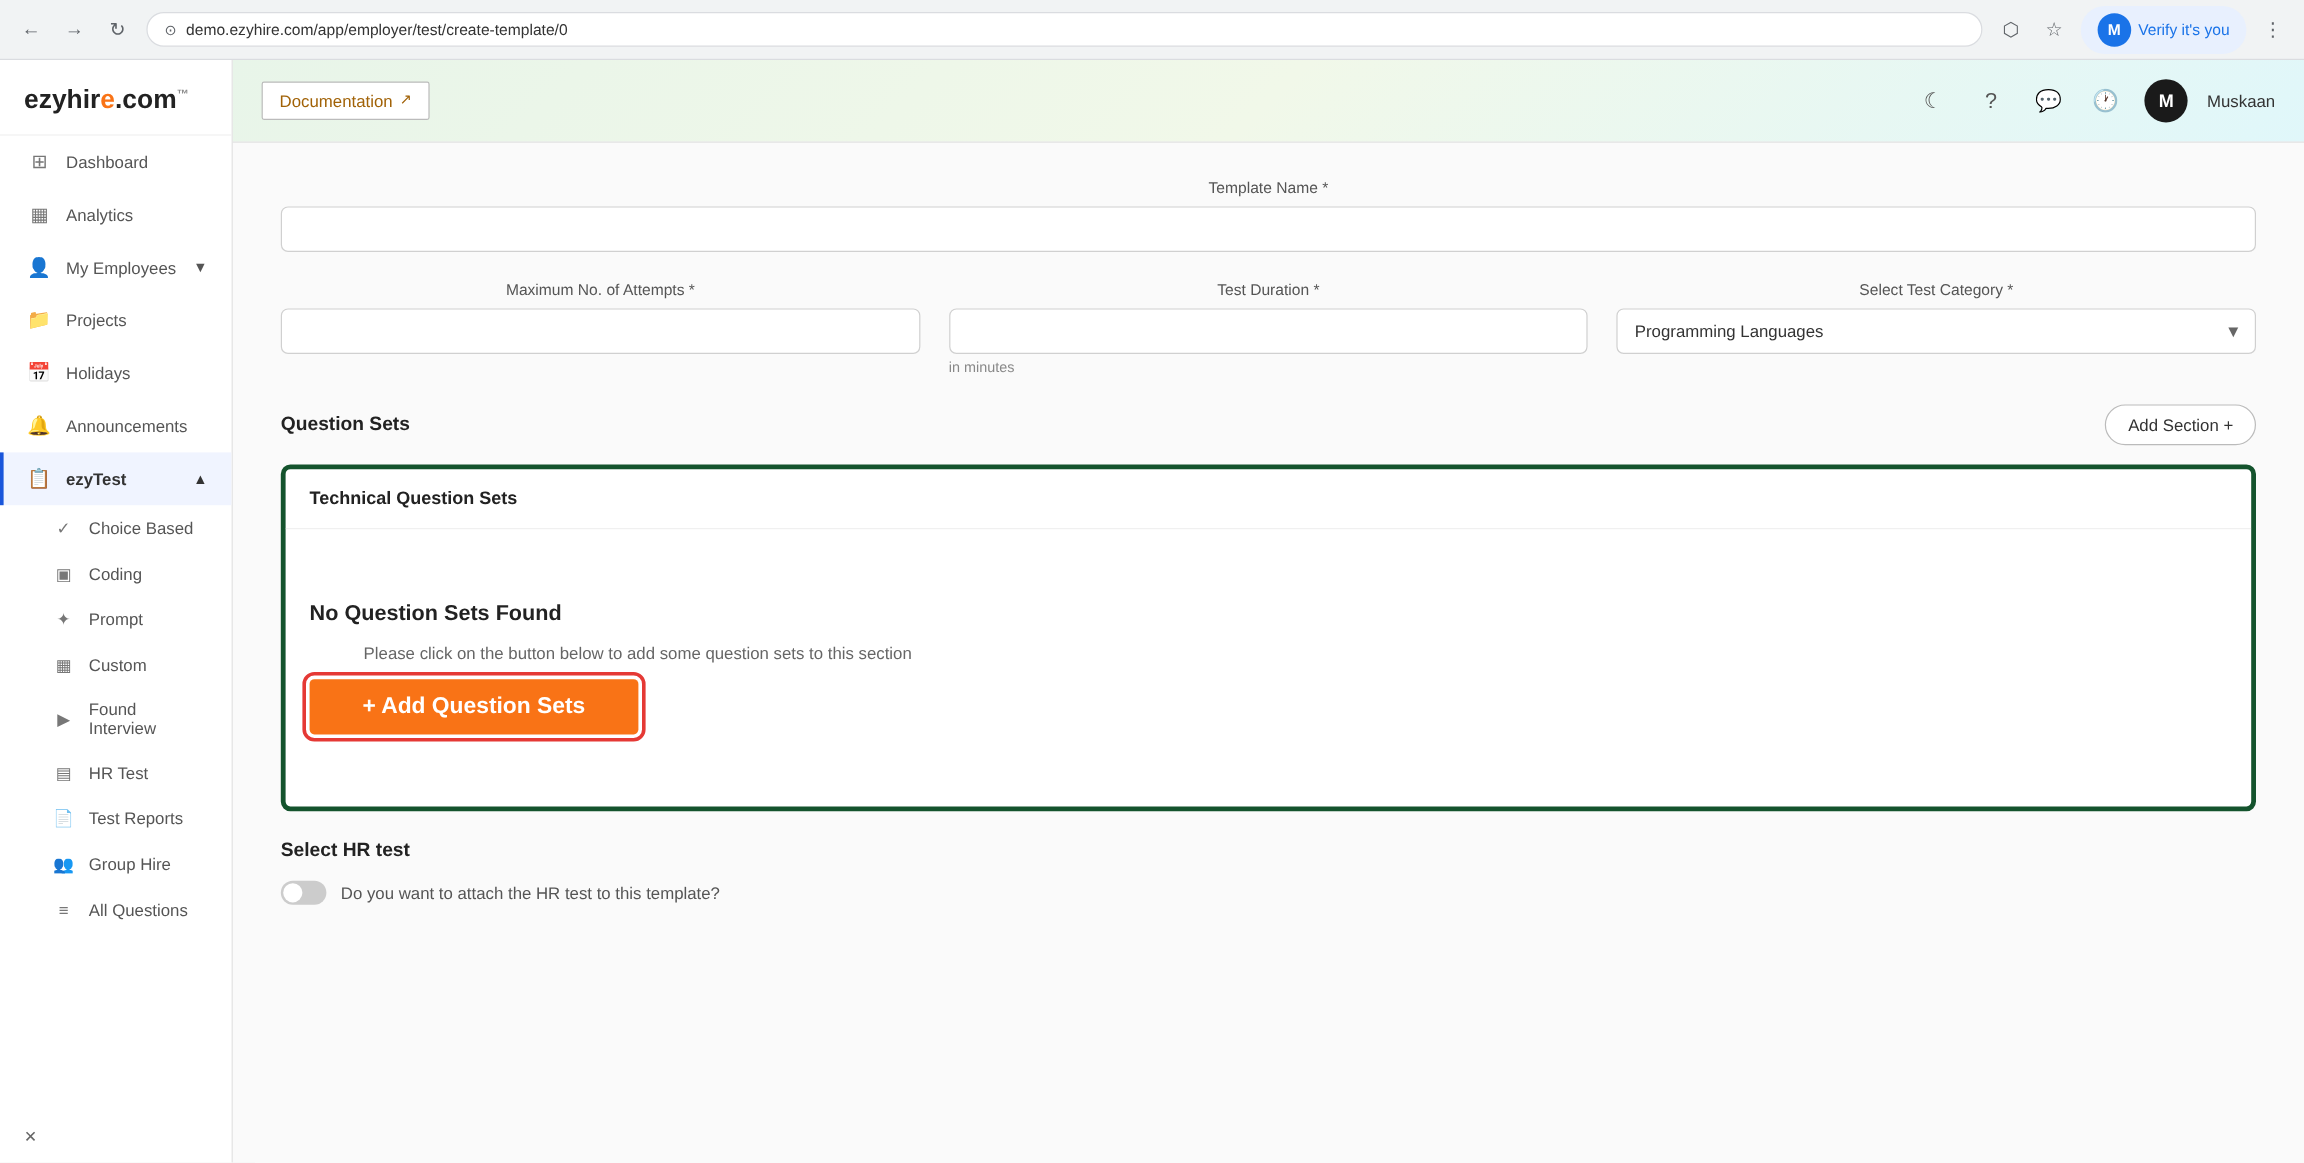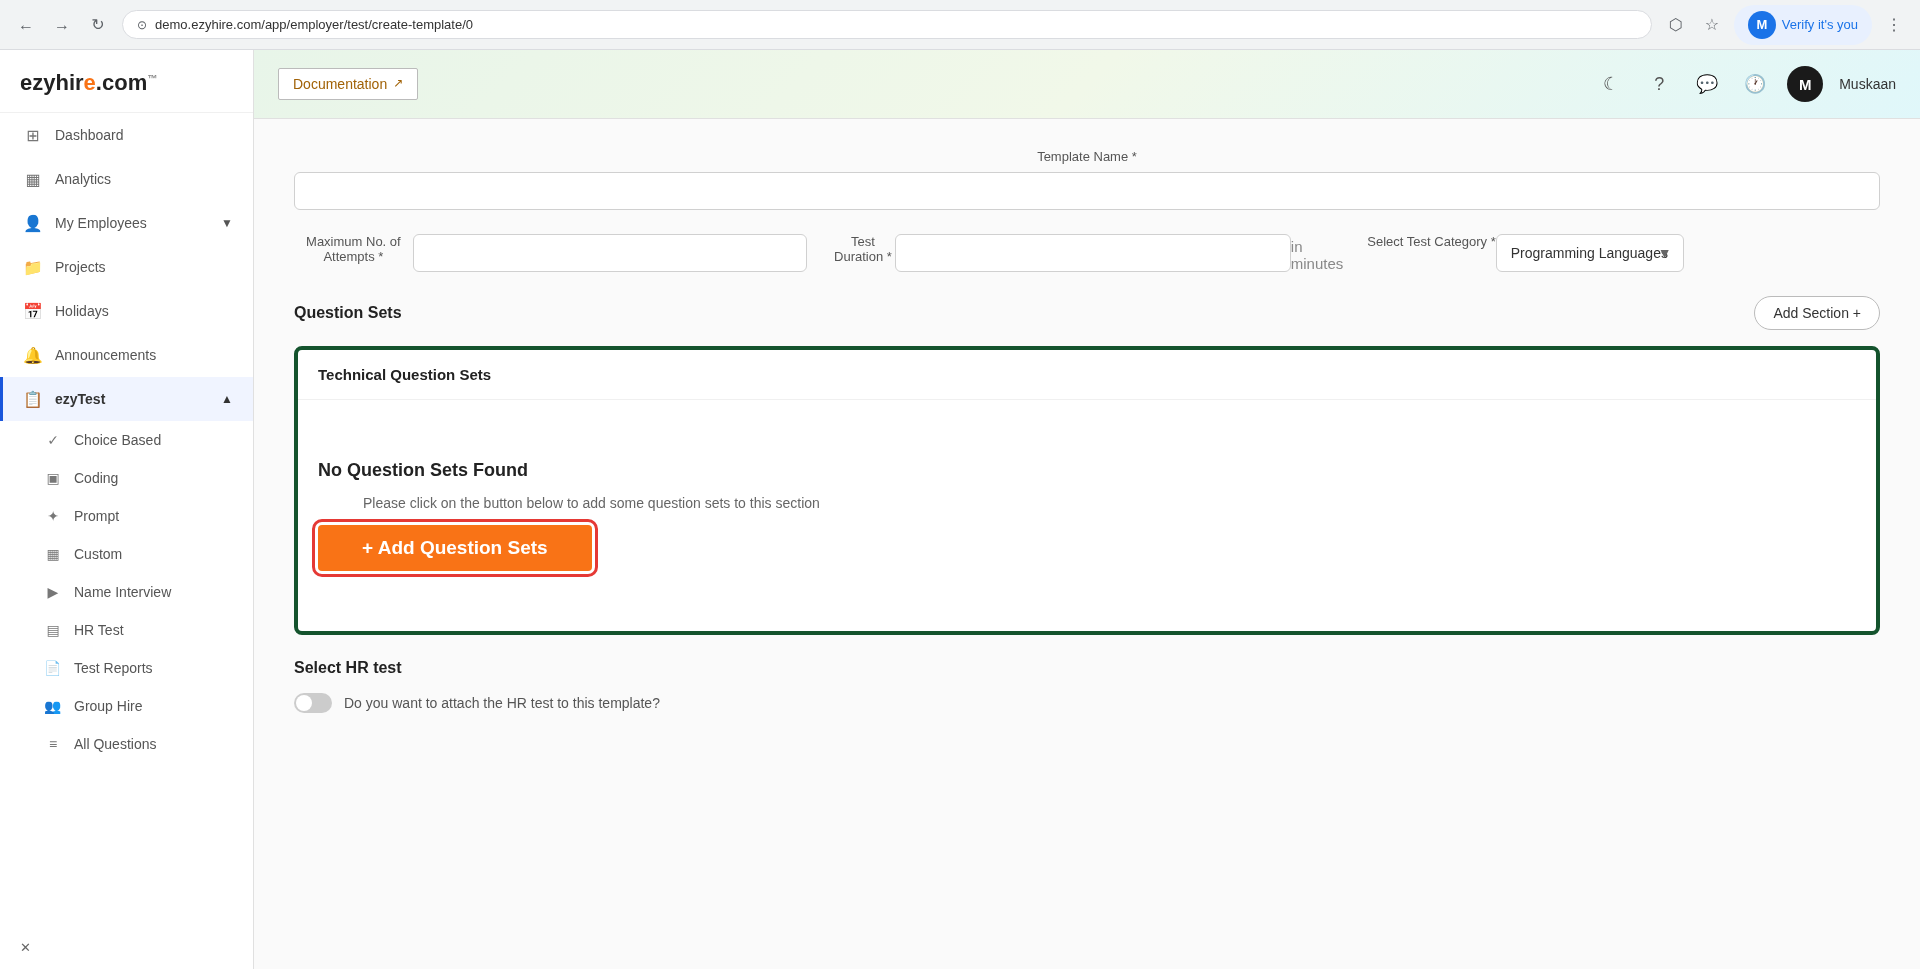--- a/index.html
+++ b/index.html
@@ -13,21 +13,21 @@
     .address-bar .lock-icon { color: #5f6368; font-size: 12px; }
     .browser-actions { display: flex; gap: 8px; align-items: center; }
     .browser-action-btn { width: 28px; height: 28px; border-radius: 50%; border: none; background: transparent; cursor: pointer; display: flex; align-items: center; justify-content: center; color: #5f6368; font-size: 16px; }
     .verify-btn { background: #e8f0fe; border: none; border-radius: 20px; padding: 6px 14px; color: #1a73e8; font-size: 13px; cursor: pointer; display: flex; align-items: center; gap: 6px; }
     .verify-avatar { width: 28px; height: 28px; border-radius: 50%; background: #1a73e8; color: white; display: flex; align-items: center; justify-content: center; font-size: 13px; font-weight: bold; }
 
     
     .app-layout { display: flex; flex: 1; overflow: hidden; }
 
     
-    .sidebar { width: 254px; background: white; border-right: 1px solid #e0e0e0; display: flex; flex-direction: column; overflow-y: auto; flex-shrink: 0; }
+    .sidebar { width: 194px; background: white; border-right: 1px solid #e0e0e0; display: flex; flex-direction: column; overflow-y: auto; flex-shrink: 0; }
     .logo { padding: 20px 20px 16px; border-bottom: 1px solid #f0f0f0; }
     .logo-text { font-size: 22px; font-weight: 700; color: #222; }
     .logo-text span.dot { color: #f97316; }
     .nav-item { display: flex; align-items: center; gap: 12px; padding: 12px 20px; cursor: pointer; color: #555; font-size: 14px; border-left: 3px solid transparent; }
     .nav-item.active { color: #333; font-weight: 600; border-left: 3px solid #1a56db; background: #f0f4ff; }
     .nav-item .nav-icon { width: 20px; height: 20px; display: flex; align-items: center; justify-content: center; color: #777; font-size: 16px; flex-shrink: 0; }
     .nav-item .chevron { margin-left: auto; font-size: 12px; }
     .nav-sub-item { display: flex; align-items: center; gap: 12px; padding: 10px 20px 10px 44px; cursor: pointer; color: #555; font-size: 14px; }
     .nav-sub-icon { width: 18px; height: 18px; display: flex; align-items: center; justify-content: center; color: #777; font-size: 14px; flex-shrink: 0; }
     .ezy-test-section { border-left: 2px solid #1a56db; margin-left: 0; }
@@ -41,22 +41,22 @@
     .top-bar-icon-btn { width: 32px; height: 32px; border-radius: 50%; border: none; background: transparent; cursor: pointer; display: flex; align-items: center; justify-content: center; color: #555; font-size: 18px; }
     .user-avatar { width: 36px; height: 36px; border-radius: 50%; background: #1a1a1a; color: white; display: flex; align-items: center; justify-content: center; font-size: 15px; font-weight: bold; cursor: pointer; }
     .username { font-size: 14px; color: #333; font-weight: 500; cursor: pointer; }
 
     
     .content-area { flex: 1; overflow-y: auto; padding: 30px 40px; background: #fafafa; }
     .form-row { margin-bottom: 24px; }
     .form-label { font-size: 13px; color: #555; margin-bottom: 8px; display: block; text-align: center; }
     .form-input { width: 100%; border: 1px solid #d0d0d0; border-radius: 6px; padding: 10px 14px; font-size: 14px; color: #333; outline: none; background: white; }
     .form-row-3 { display: grid; grid-template-columns: 1fr 1fr 1fr; gap: 24px; margin-bottom: 24px; }
-    .form-group { display: flex; flex-direction: row; }
-    .input-hint { font-size: 15px; color: #888; margin-top: 4px; }
+    .form-group { display: flex; flex-direction: column; }
+    .input-hint { font-size: 12px; color: #888; margin-top: 4px; }
     .select-input { width: 100%; border: 1px solid #d0d0d0; border-radius: 6px; padding: 10px 14px; font-size: 14px; color: #333; outline: none; background: white; appearance: none; cursor: pointer; }
 
     
     .section-header { display: flex; align-items: center; justify-content: space-between; margin-bottom: 16px; }
     .section-title { font-size: 16px; font-weight: 700; color: #222; }
     .add-section-btn { display: flex; align-items: flex-end; gap: 8px; border: 1px solid #bbb; border-radius: 20px; padding: 8px 18px; background: white; cursor: pointer; font-size: 14px; color: #333; font-weight: 500; }
     .question-set-card { border: 4px solid #14532d; border-radius: 8px; background: white; margin-bottom: 24px; overflow: hidden; }
     .card-header { padding: 16px 20px; border-bottom: 1px solid #f0f0f0; font-size: 15px; font-weight: 600; color: #222; }
     .empty-state { display: flex; flex-direction: column; align-items: flex-start; justify-content: center; padding: 60px 20px; gap: 14px; }
     .empty-title { font-size: 18px; font-weight: 700; color: #222; }
@@ -146,21 +146,21 @@
     <div class="nav-sub-item">
       <span class="nav-sub-icon">✦</span>
       <span>Prompt</span>
     </div>
     <div class="nav-sub-item">
       <span class="nav-sub-icon">▦</span>
       <span>Custom</span>
     </div>
     <div class="nav-sub-item">
       <span class="nav-sub-icon">▶</span>
-      <span>Name Interview</span>
+      <span>Found Interview</span>
     </div>
     <div class="nav-sub-item">
       <span class="nav-sub-icon">▤</span>
       <span>HR Test</span>
     </div>
     <div class="nav-sub-item">
       <span class="nav-sub-icon">📄</span>
       <span>Test Reports</span>
     </div>
     <div class="nav-sub-item">

